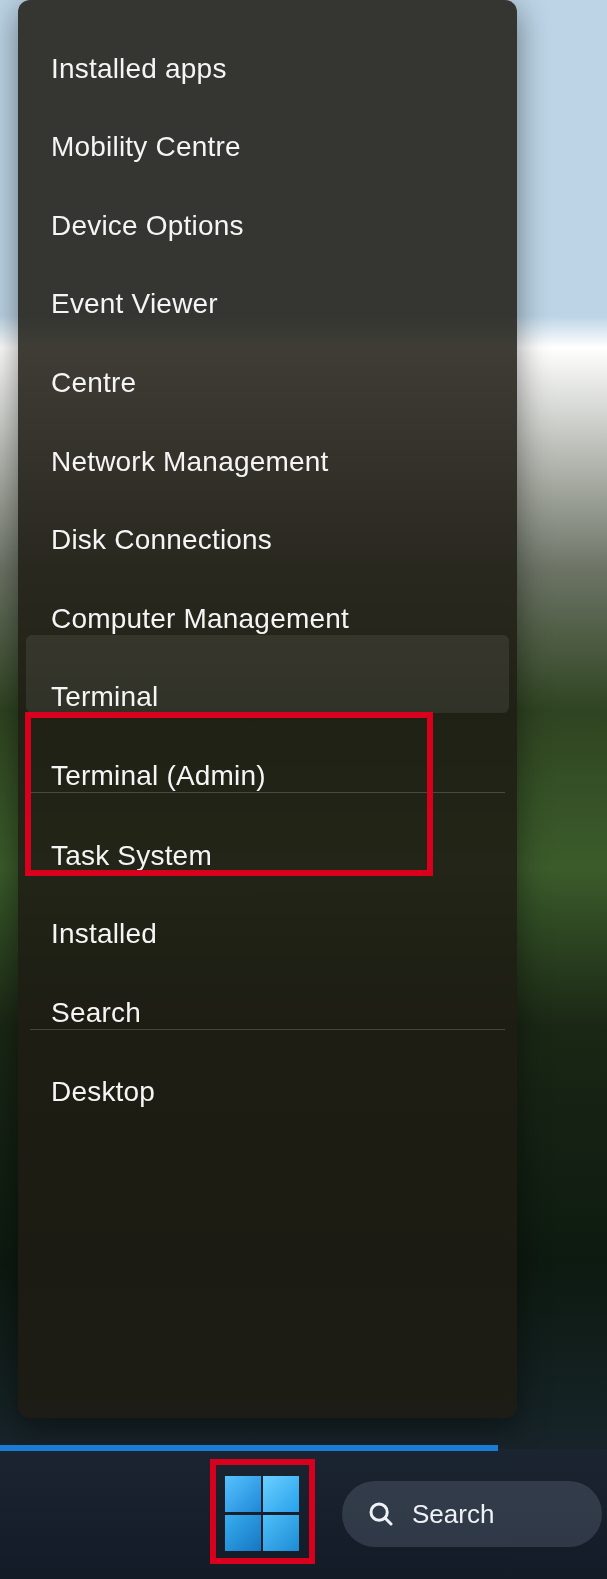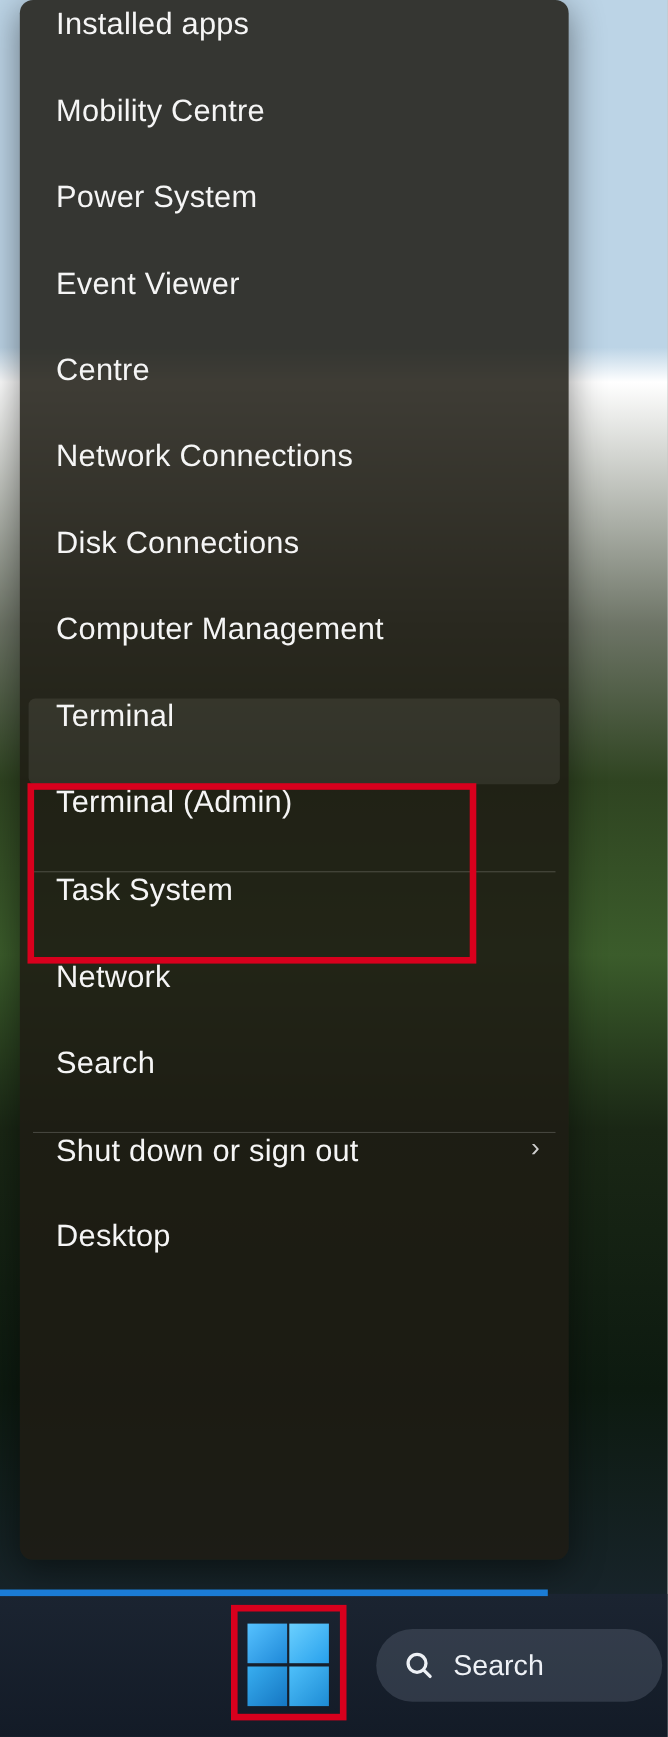--- a/index.html
+++ b/index.html
@@ -23,21 +23,21 @@
     left:18px; top:0px;
     width:499px;
     height:1418px;
     background:rgba(30,28,20,0.86);
     border-radius:12px;
     box-shadow:0 8px 32px rgba(0,0,0,0.45);
     padding-top:6px;
     color:#f5f5f5;
   }
   .menu-item {
-    display:flex; align-items:flex-start;
+    display:flex; align-items:flex-end;
     height:78.6px;
     padding:0 26px 0 33px;
     font-size:28px;
     font-weight:400;
     letter-spacing:0.2px;
     cursor:default;
   }
   .menu-item.hovered {
     background:rgba(255,255,255,0.08);
     border-radius:6px;
@@ -110,58 +110,54 @@
 <div class="desktop">
 
   <div class="winx-menu" id="winx">
       <div class="menu-item">
         <span>Installed apps</span>
       </div>
       <div class="menu-item">
         <span>Mobility Centre</span>
       </div>
       <div class="menu-item">
-        <span>Power System</span>
+        <span>Device Options</span>
       </div>
       <div class="menu-item">
         <span>Event Viewer</span>
       </div>
       <div class="menu-item">
         <span>Centre</span>
       </div>
       <div class="menu-item">
-        <span>Network Connections</span>
+        <span>Network Management</span>
       </div>
       <div class="menu-item">
         <span>Disk Connections</span>
       </div>
       <div class="menu-item">
         <span>Computer Management</span>
       </div>
       <div class="menu-item hovered">
         <span>Terminal</span>
       </div>
       <div class="menu-item">
         <span>Terminal (Admin)</span>
       </div>
       <div class="menu-sep"></div>
       <div class="menu-item">
         <span>Task System</span>
       </div>
       <div class="menu-item">
-        <span>Network</span>
+        <span>Installed</span>
       </div>
       <div class="menu-item">
         <span>Search</span>
       </div>
       <div class="menu-sep"></div>
-      <div class="menu-item">
-        <span>Shut down or sign out</span>
-        <span class="submenu-arrow">›</span>
-      </div>
       <div class="menu-item">
         <span>Desktop</span>
       </div>
     </div>
 
   <div class="highlight-box highlight-terminal"></div>
 
   <div class="taskbar">
     <div class="start-button">
       <span class="q q1"></span>

